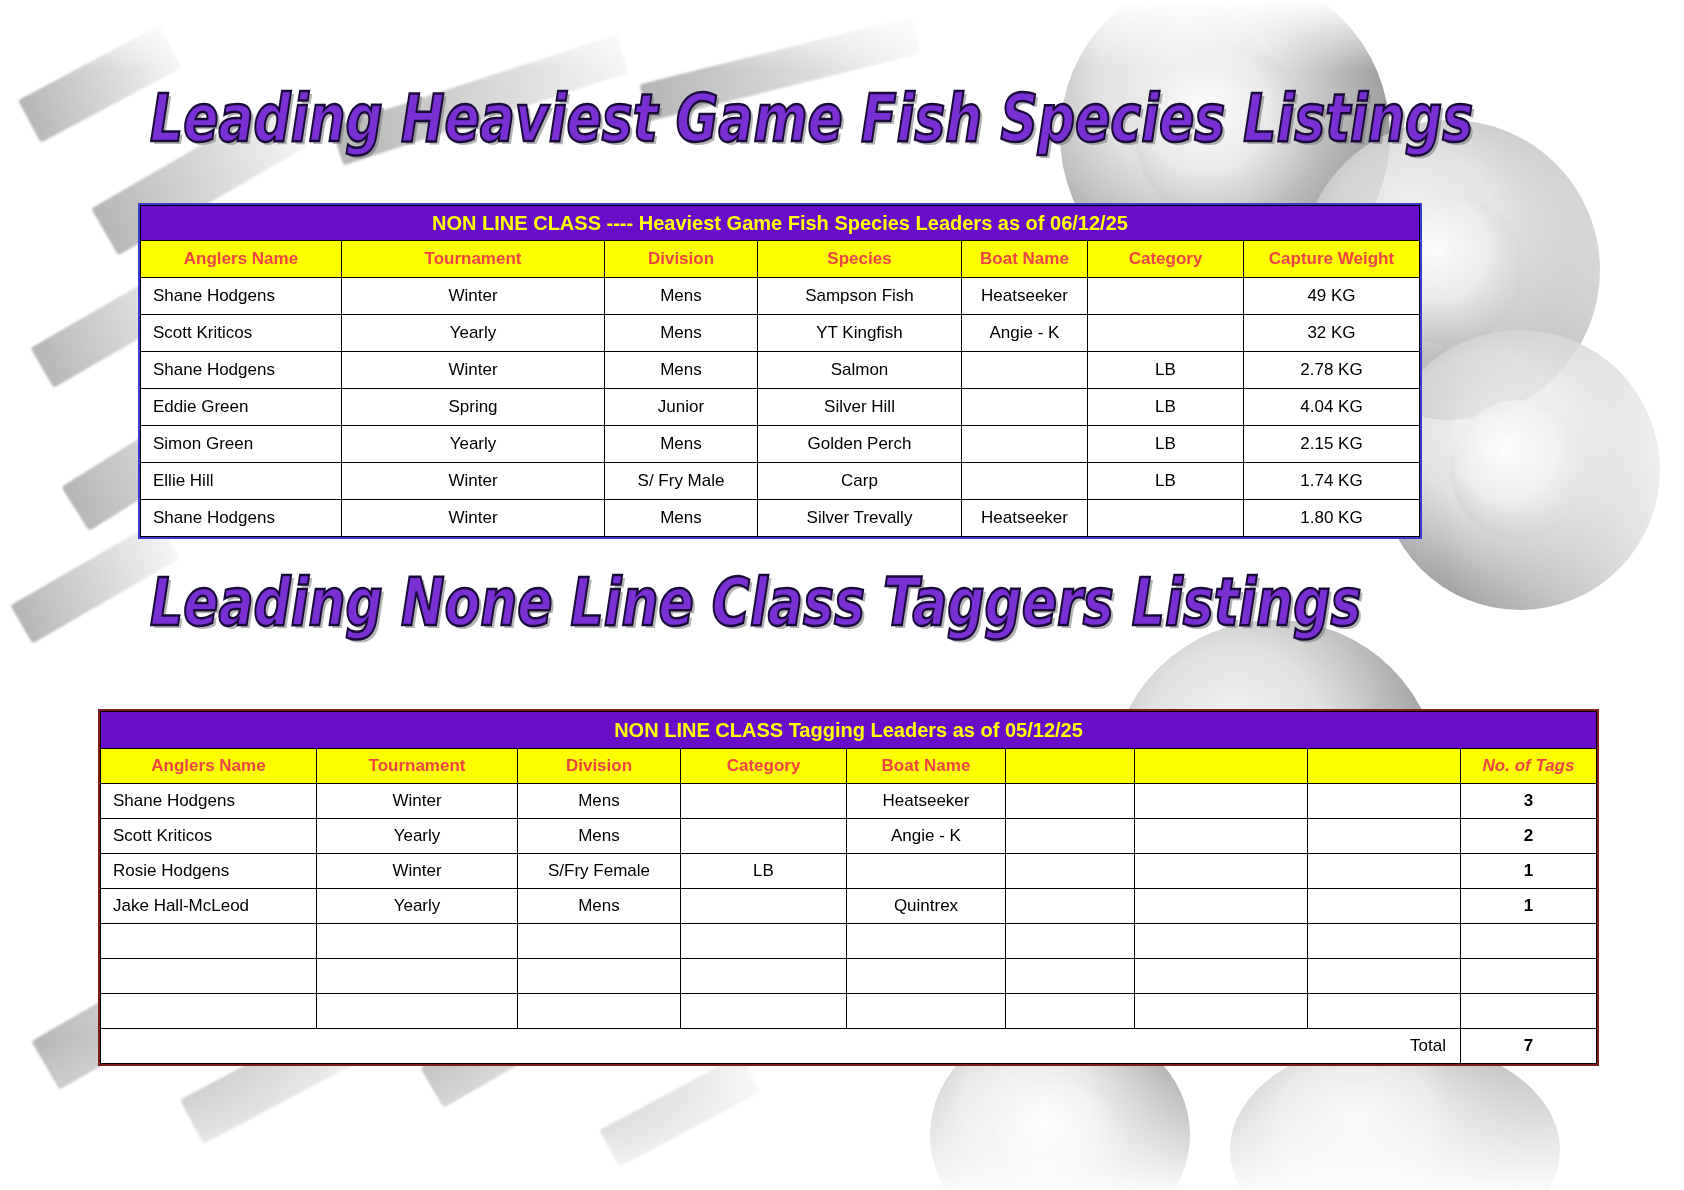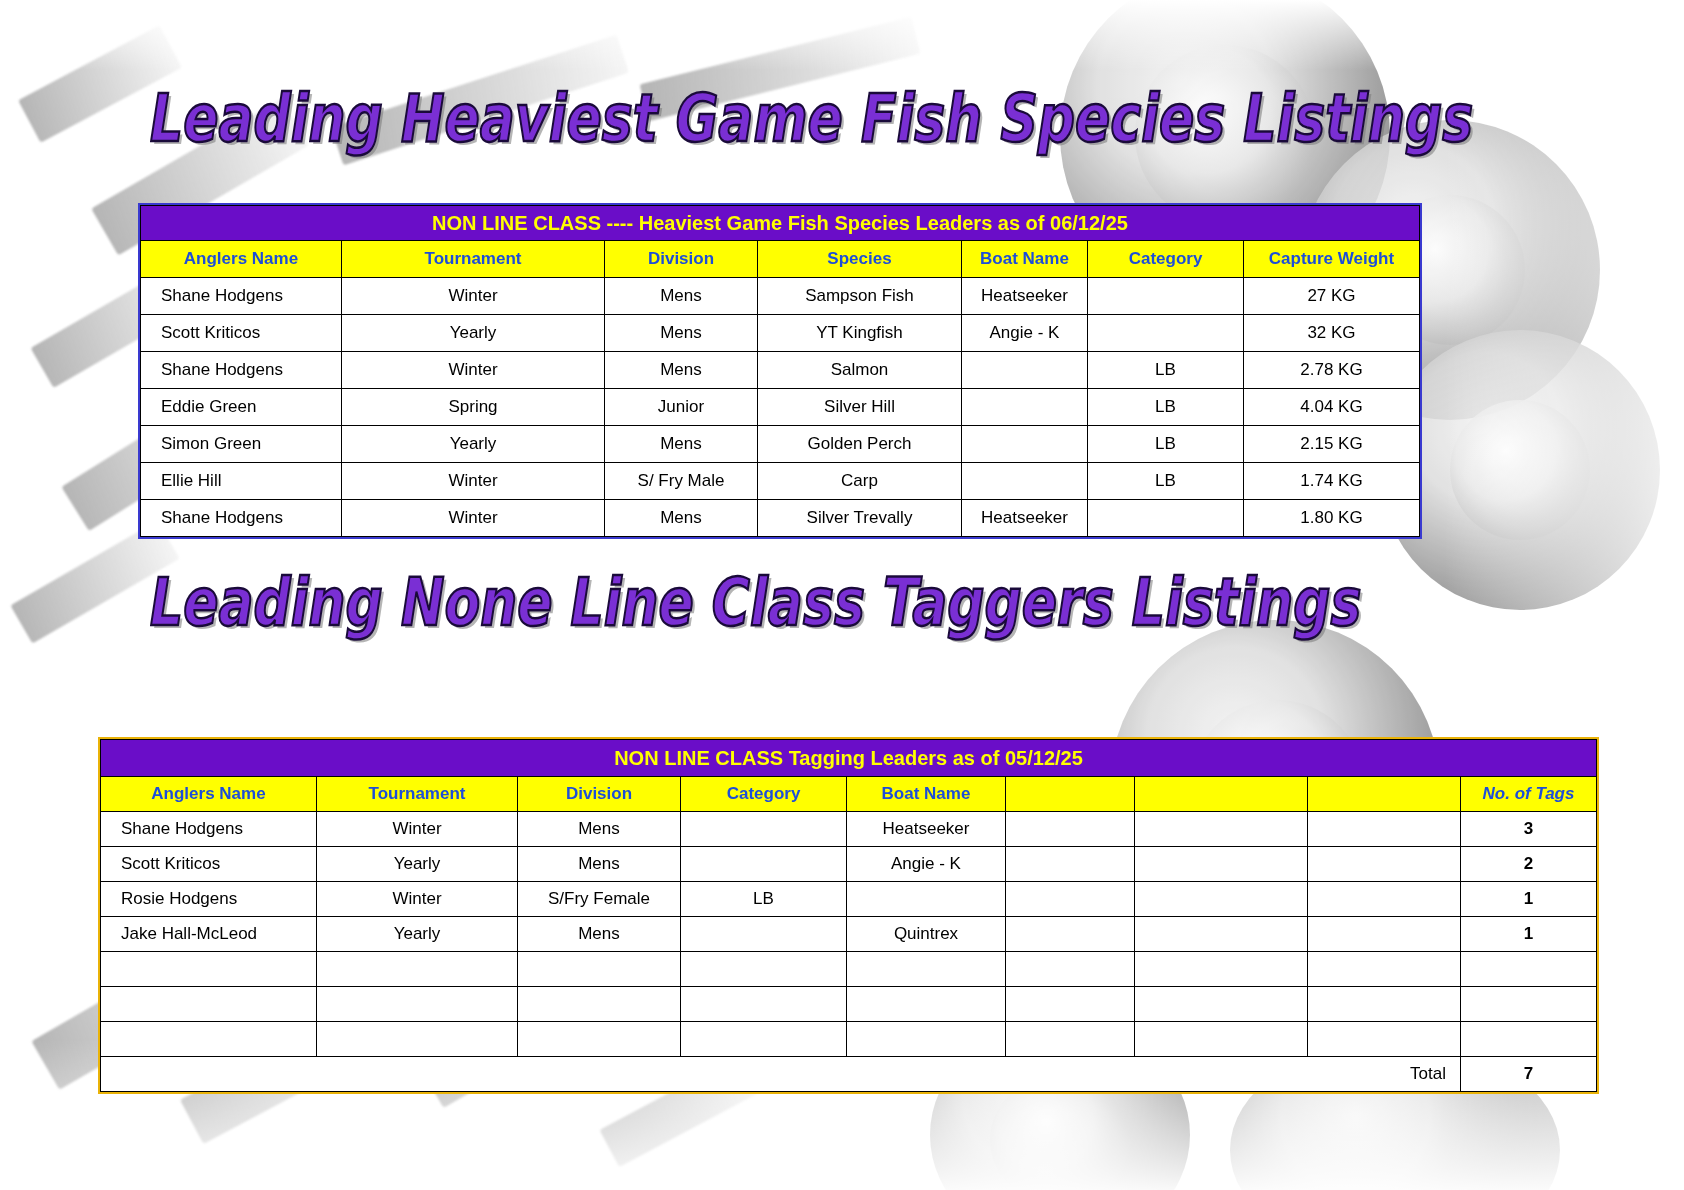--- a/index.html
+++ b/index.html
@@ -103,45 +103,45 @@
   .banner td {
     background: #6a0dc8;
     color: #ffff00;
     font-weight: bold;
     font-size: 20px;
     height: 36px;
     border: 1px solid #000000;
   }
   .hdr td {
     background: #ffff00;
-    color: #1d4ed8;
+    color: #ef4444;
     font-weight: bold;
     font-size: 17px;
     height: 32px;
   }
   .name-cell {
     text-align: left;
-    padding-left: 20px;
+    padding-left: 12px;
   }
 
   
   #table-species-wrap {
     left: 138px;
     top: 203px;
     border: 2px solid #3a3ad0;
     padding: 0;
   }
   #table-species td { height: 36px; }
   #table-species .banner td { height: 34px; }
 
   
   #table-taggers-wrap {
     left: 98px;
-    top: 737px;
-    border: 2px solid #eab308;
+    top: 709px;
+    border: 2px solid #7f1d1d;
   }
   #table-taggers td { height: 34px; }
   #table-taggers .banner td { height: 36px; }
   .total-label {
     text-align: right;
     padding-right: 14px;
   }
   .bold-cell { font-weight: bold; }
   .empty-row td { height: 30px; }
 </style>
@@ -196,21 +196,21 @@
       <td style="width:155px;">Category</td>
       <td style="width:175px;">Capture Weight</td>
     </tr>
     <tr>
       <td class="name-cell">Shane Hodgens</td>
       <td>Winter</td>
       <td>Mens</td>
       <td>Sampson Fish</td>
       <td>Heatseeker</td>
       <td></td>
-      <td>27 KG</td>
+      <td>49 KG</td>
     </tr>
     <tr>
       <td class="name-cell">Scott Kriticos</td>
       <td>Yearly</td>
       <td>Mens</td>
       <td>YT Kingfish</td>
       <td>Angie - K</td>
       <td></td>
       <td>32 KG</td>
     </tr>

